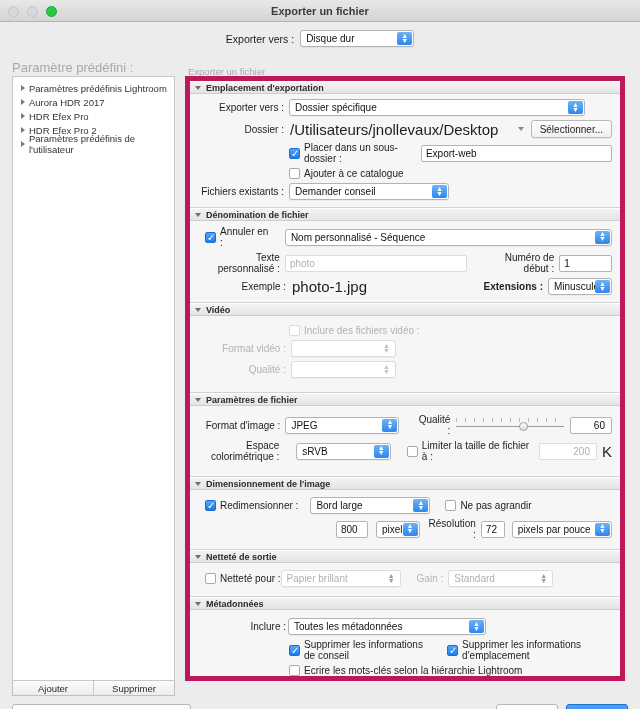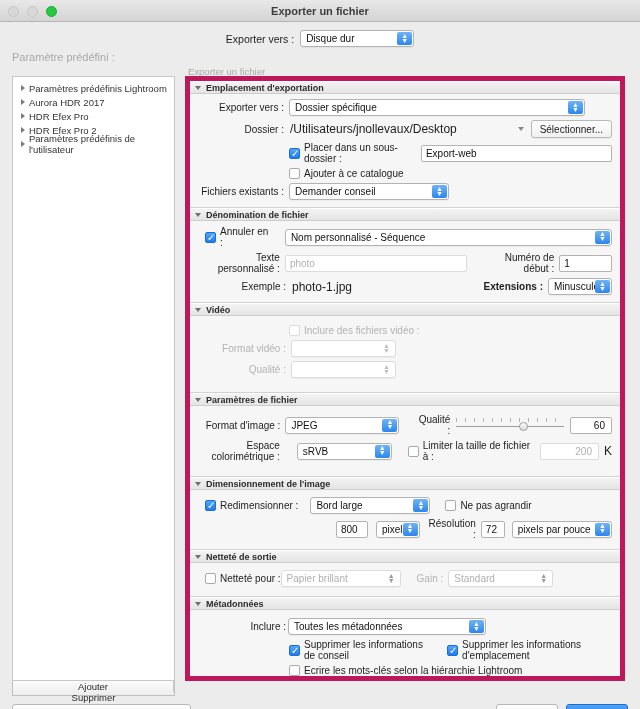--- a/index.html
+++ b/index.html
@@ -89,33 +89,32 @@
     height:18px; min-width:20px; background:linear-gradient(to bottom,#fdfdfd,#f1f1f1);
     border:1px solid #b8b8b8; border-radius:3px; font-size:10px; color:#1d1d1d;
     display:inline-flex; align-items:center; justify-content:center; padding:0 8px;
     box-shadow:0 1px 0 rgba(0,0,0,0.05);
   }
   .btn.primary {
     background:linear-gradient(to bottom,#4ea2f7,#1f7cee); border-color:#1a6ed0; color:#fff;
   }
 
   
-  .side-label { position:absolute; left:12px; top:29px; font-size:11px; color:#a8a8a8; }
+  .side-label { position:absolute; left:12px; top:38px; font-size:13px; color:#a8a8a8; }
   .preset-box {
     position:absolute; left:12px; top:54px; width:163px; height:605px;
     background:#fff; border:1px solid #c8c8c8;
     overflow:hidden;
   }
   .preset-item { display:flex; align-items:center; height:12px; padding-left:8px; font-size:9.5px; color:#333; margin-top:2px;}
   .tri { width:0;height:0;border-left:4px solid #7a7a7a;border-top:3px solid transparent;border-bottom:3px solid transparent; margin-right:4px; flex:0 0 auto;}
   .preset-foot {
     position:absolute; left:12px; top:659px; width:163px; height:15px;
     display:flex; border:1px solid #c0c0c0; border-top:none;
     background:linear-gradient(to bottom,#fbfbfb,#ededed);
-    flex-direction:column;
   }
   .preset-foot div {
     flex:1; display:flex; align-items:center; justify-content:center; font-size:9.5px; color:#2a2a2a;
   }
   .preset-foot div:first-child { border-right:1px solid #c9c9c9; }
 
   
   .main-label { position:absolute; left:188px; top:44px; font-size:9.5px; color:#a8a8a8; }
   .main-panel {
     position:absolute; left:185px; top:54px; width:440px; height:605px;
@@ -130,21 +129,21 @@
     font-size:9px; font-weight:bold; color:#2b2b2b;
   }
   .tri-d { width:0;height:0;border-top:4px solid #6f6f6f;border-left:3.5px solid transparent;border-right:3.5px solid transparent; margin-right:5px; }
   .sec-body { padding:5px 8px 6px 8px; }
 
   .row { display:flex; align-items:center; margin-bottom:4px; }
   .lbl { font-size:10px; color:#1d1d1d; text-align:right; }
   .lbl.dim { color:#b3b3b3; }
   .cbl { font-size:10px; color:#1d1d1d; margin-left:4px; }
   .cbl.dim { color:#b3b3b3; }
-  .val { font-size:12px; color:#1d1d1d; }
+  .val { font-size:15px; color:#1d1d1d; }
 
   
   .slider { position:relative; width:115px; height:14px; }
   .slider .ticks { position:absolute; top:0; left:0; right:0; height:4px;
      background-image: repeating-linear-gradient(to right,#b4b4b4 0 1px, transparent 1px 9px); }
   .slider .track { position:absolute; top:8px; left:0; right:0; height:1px; background:#9c9c9c; }
   .slider .thumb { position:absolute; top:4px; left:58%; width:9px; height:9px; border-radius:50%;
      background:linear-gradient(to bottom,#fdfdfd,#dcdcdc); border:1px solid #9e9e9e; }
 
   .small-tri { width:0;height:0;border-top:4px solid #8a8a8a;border-left:3.5px solid transparent;border-right:3.5px solid transparent; }

